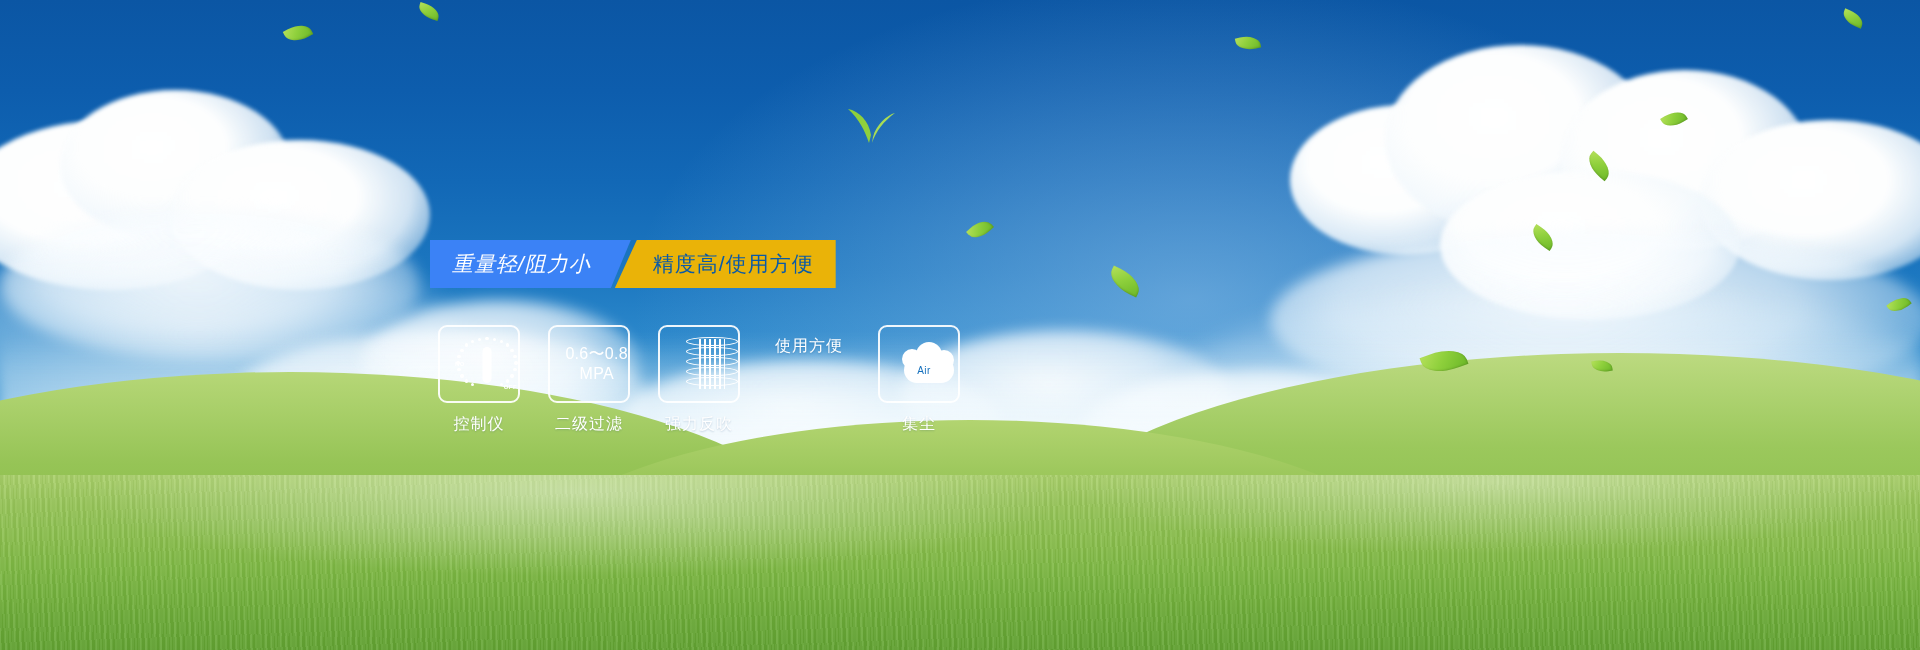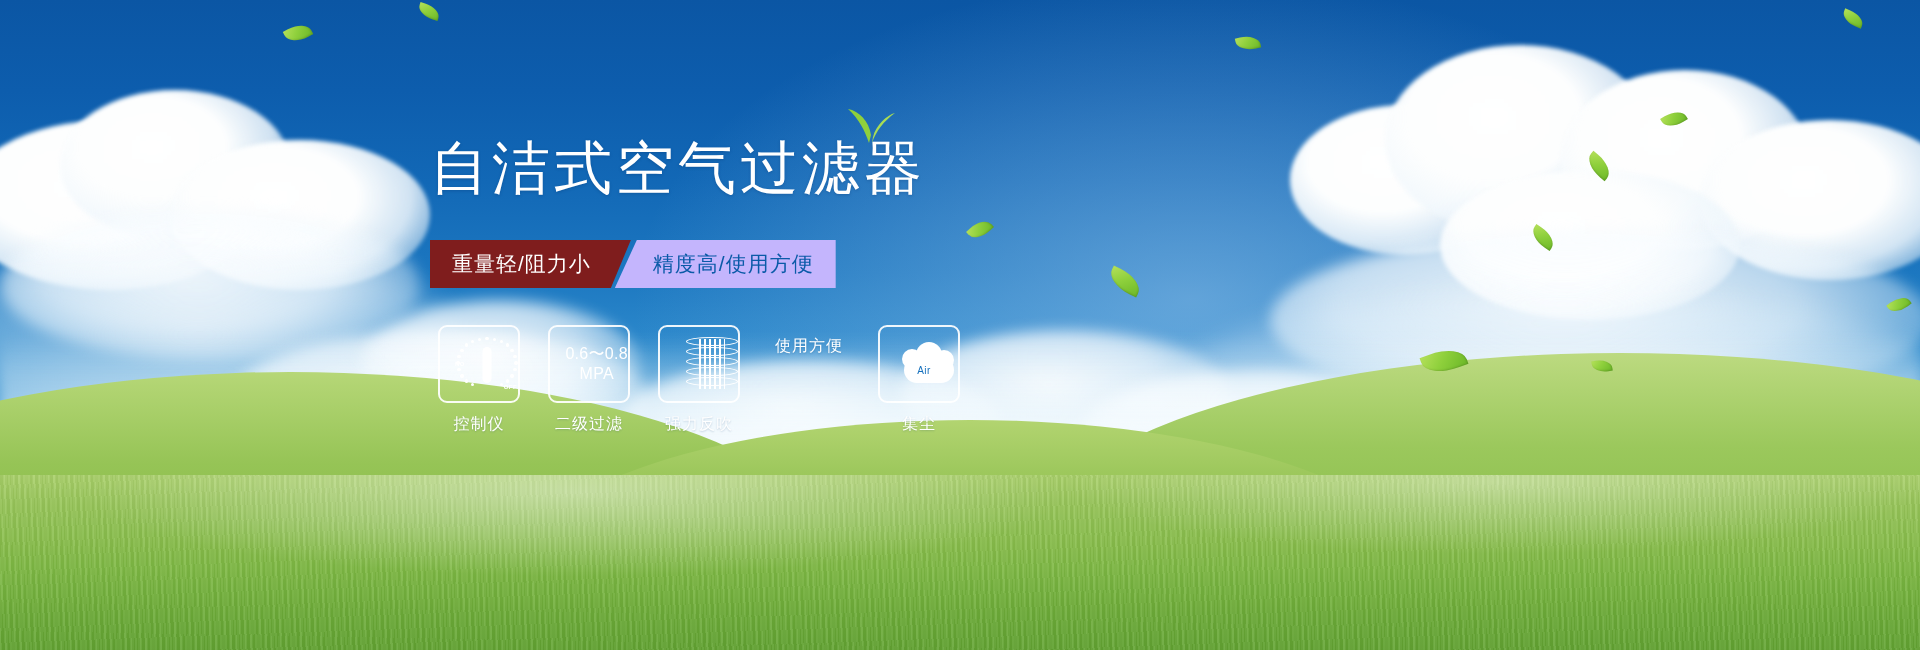--- a/index.html
+++ b/index.html
@@ -78,27 +78,28 @@
   .title-leaf { position:absolute; left:845px; top:105px; width:52px; height:40px; }
   .tags {
     position:absolute; left:430px; top:240px;
     display:flex; align-items:stretch; height:48px;
   }
   .tag {
     display:flex; align-items:center; justify-content:center;
     font-size:21px; letter-spacing:1px; white-space:nowrap;
   }
   .tag-a {
-    background:#7f1d1d; color:#ffffff;
+    background:#3b82f6; color:#ffffff;
     padding:0 26px 0 22px;
     clip-path:polygon(0 0, 100% 0, calc(100% - 20px) 100%, 0 100%);
     padding-right:40px;
+    font-style:italic;
   }
   .tag-b {
-    background:#c4b5fd; color:#0a5aa8;
+    background:#eab308; color:#0a5aa8;
     margin-left:-16px;
     padding:0 22px 0 38px;
     clip-path:polygon(22px 0, 100% 0, 100% 100%, 0 100%);
   }
   .features {
     position:absolute; left:438px; top:325px;
     display:flex; gap:28px;
   }
   .feature { width:82px; display:flex; flex-direction:column; align-items:center; }
   .fbox {
@@ -227,21 +228,20 @@
     </div>
   <div class="leaf" style="left:1842px;top:12px;  width:22px; height:13px; transform:rotate(22deg);">
       <i></i>
     </div>
   <div class="leaf" style="left:1888px;top:298px; width:22px; height:13px; transform:rotate(-36deg);">
       <i></i>
     </div>
 
   <div class="content">
 
-    <div class="title">自洁式空气过滤器</div>
     <div class="title-leaf">
       <svg width="52" height="40" viewBox="0 0 52 40">
         <path d="M24 38 C20 26 14 14 3 4 C14 6 24 16 26 30 Z" fill="#8fd03c"></path>
         <path d="M27 38 C31 26 39 16 50 8 C42 10 31 20 28 32 Z" fill="#a8dc55"></path>
       </svg>
     </div>
 
     <div class="tags">
       <div class="tag tag-a">
         <span>重量轻/阻力小</span>

